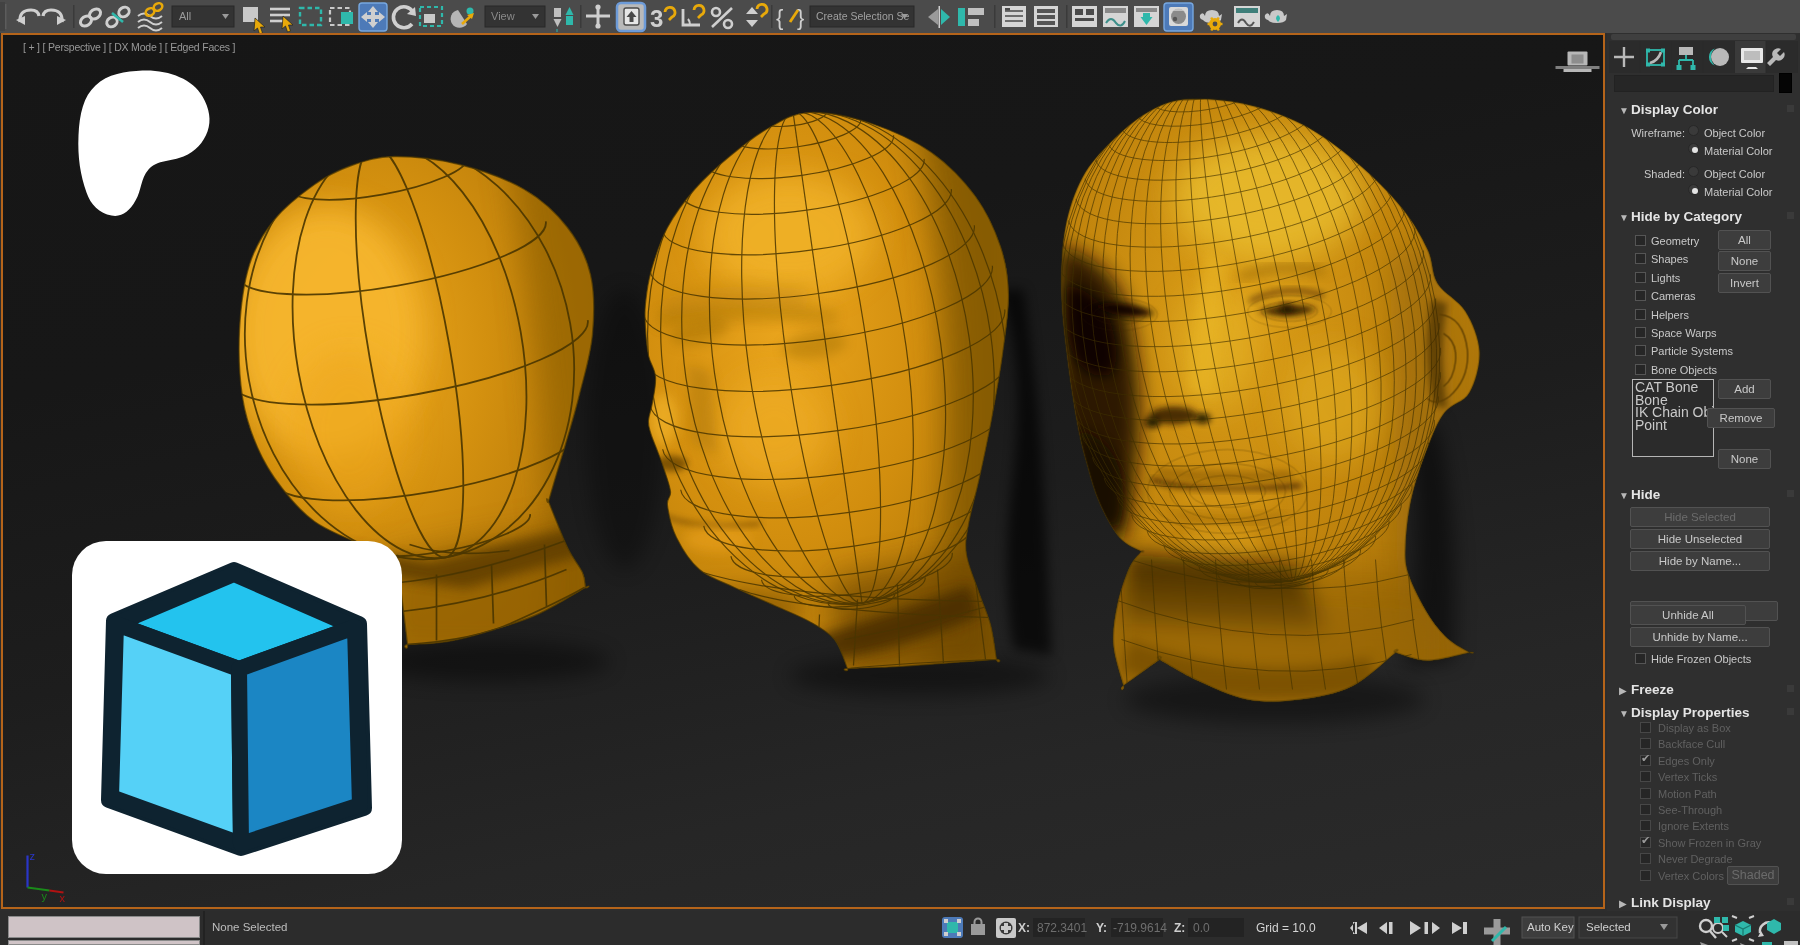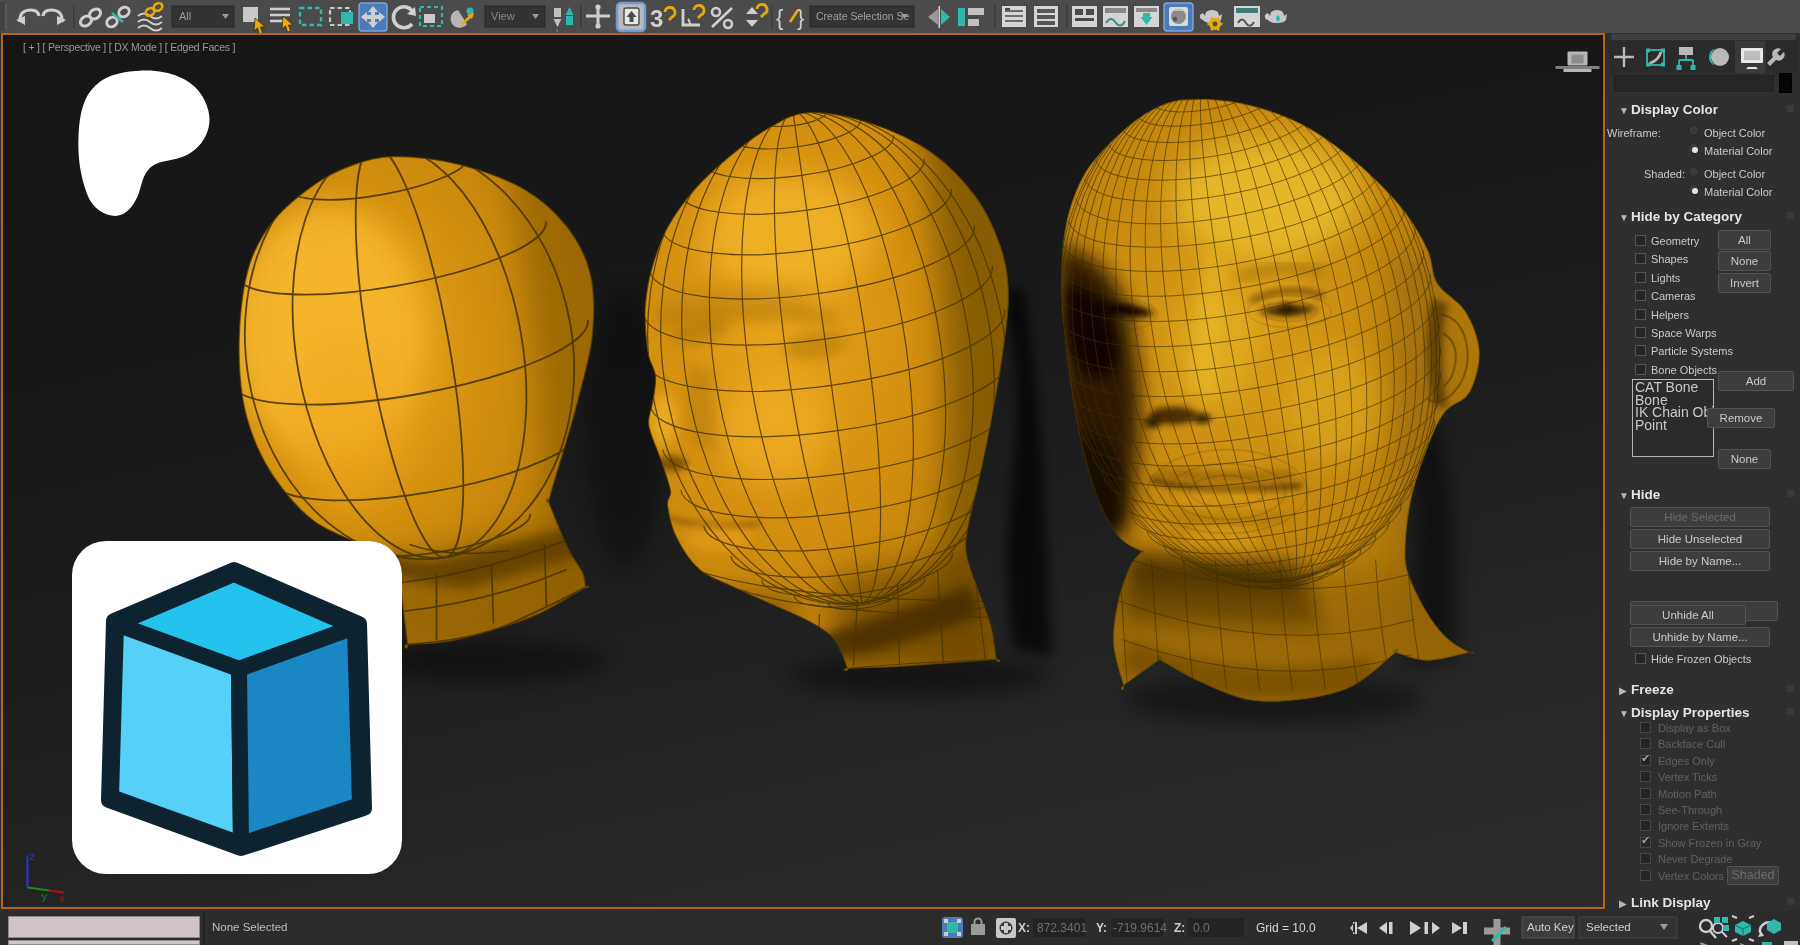--- a/index.html
+++ b/index.html
@@ -512,21 +512,21 @@
       <circle cx="113" cy="16" r="9" fill="#b9b9b9"></circle>
       <path d="M108,7.5 a9,9 0 0 0 0,17 a11,11 0 0 1 0,-17" fill="#2fb8ab"></path>
       <rect x="134" y="7" width="22" height="15" rx="1" fill="#e8e8e8"></rect>
       <rect x="137" y="10" width="16" height="9" fill="#bdbdbd"></rect>
       <path d="M141,26 h8 l2,2 h-12 z" fill="#e8e8e8"></path>
       <path d="M166,10 a6,6 0 0 1 8,-2 l-4,4 3,3 4,-4 a6,6 0 0 1 -8,8 l-6,6 -3,-3 6,-6 a6,6 0 0 1 0,-6 z" fill="#b9b9b9"></path>
     </svg>
     <div style="position:absolute;left:7px;top:42px;width:160px;height:17px;background:#262626;border:1px solid #222"></div>
     <div style="position:absolute;left:172px;top:40px;width:13px;height:20px;background:#050505;border:1px solid #000"></div>
     <div class="roll" style="position:absolute;left:0;top:64px;width:193px"><span class="arr">▼</span>Display Color<span class="pin"></span></div>
-    <div class="cbl" style="left:0px;top:94px;width:78px;">Wireframe:</div>
+    <div class="cbl" style="left:0px;top:94px;width:78px;text-align:right">Wireframe:</div>
     <div class="radio" style="left:81px;top:92px"></div>
     <div class="cbl" style="left:97px;top:94px">Object Color</div>
     <div class="radio on" style="left:81px;top:110px"></div>
     <div class="cbl" style="left:97px;top:112px">Material Color</div>
     <div class="cbl" style="left:0px;top:135px;width:78px;text-align:right">Shaded:</div>
     <div class="radio" style="left:81px;top:133px"></div>
     <div class="cbl" style="left:97px;top:135px">Object Color</div>
     <div class="radio on" style="left:81px;top:151px"></div>
     <div class="cbl" style="left:97px;top:153px">Material Color</div>
     <div class="roll" style="position:absolute;left:0;top:171px;width:193px"><span class="arr">▼</span>Hide by Category<span class="pin"></span></div>
@@ -543,21 +543,21 @@
     <div class="cb" style="left:28px;top:294px;"></div>
     <div class="cbl" style="left:44px;top:294px">Space Warps</div>
     <div class="cb" style="left:28px;top:312px;"></div>
     <div class="cbl" style="left:44px;top:312px">Particle Systems</div>
     <div class="cb" style="left:28px;top:331px;"></div>
     <div class="cbl" style="left:44px;top:331px">Bone Objects</div>
     <div class="btn" style="left:111px;top:197px;width:53px">All</div>
     <div class="btn" style="left:111px;top:218px;width:53px">None</div>
     <div class="btn" style="left:111px;top:240px;width:53px">Invert</div>
     <div style="position:absolute;left:25px;top:346px;width:82px;height:78px;background:#2b2b2b;border:1.5px solid #b5b5b5;font-size:14px;color:#c9c9c9;line-height:12.5px;padding:1px 2px;white-space:nowrap;overflow:hidden">CAT Bone<br>Bone<br>IK Chain Object<br>Point</div>
-    <div class="btn" style="left:111px;top:338px;width:76px">Add</div>
+    <div class="btn" style="left:111px;top:346px;width:53px">Add</div>
     <div class="btn" style="left:100px;top:375px;width:68px">Remove</div>
     <div class="btn" style="left:111px;top:416px;width:53px">None</div>
     <div class="roll" style="position:absolute;left:0;top:449px;width:193px"><span class="arr">▼</span>Hide<span class="pin"></span></div>
     <div class="btn dis" style="left:23px;top:474px;width:140px">Hide Selected</div>
     <div class="btn" style="left:23px;top:496px;width:140px">Hide Unselected</div>
     <div class="btn" style="left:23px;top:518px;width:140px">Hide by Name...</div>
     <div class="btn" style="left:23px;top:568px;width:148px">Hide by Hit</div>
     <div class="btn" style="left:23px;top:572px;width:116px">Unhide All</div>
     <div class="btn" style="left:23px;top:594px;width:140px">Unhide by Name...</div>
     <div class="cb" style="left:28px;top:620px;"></div>

